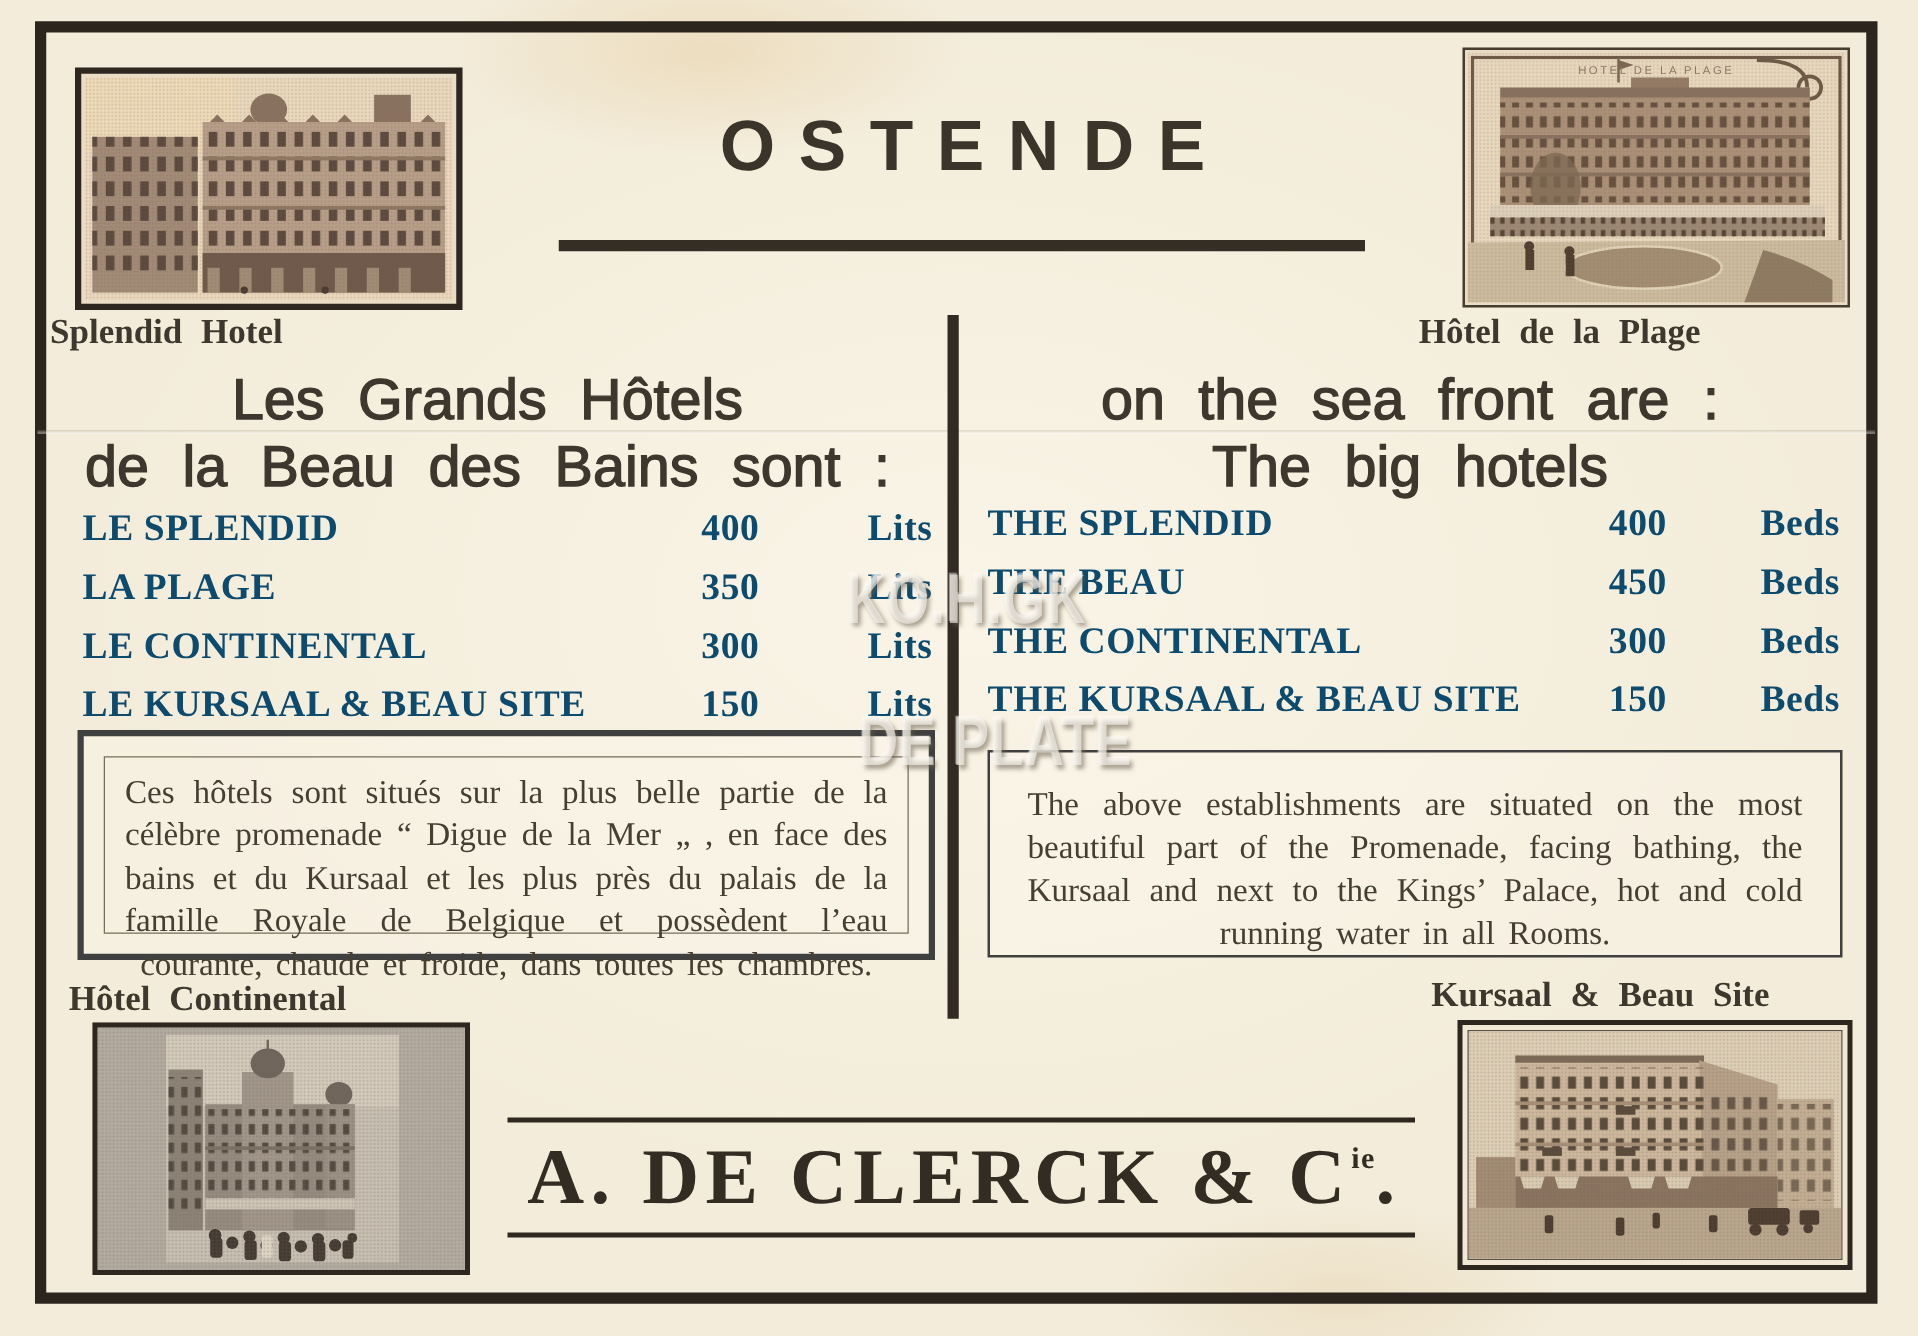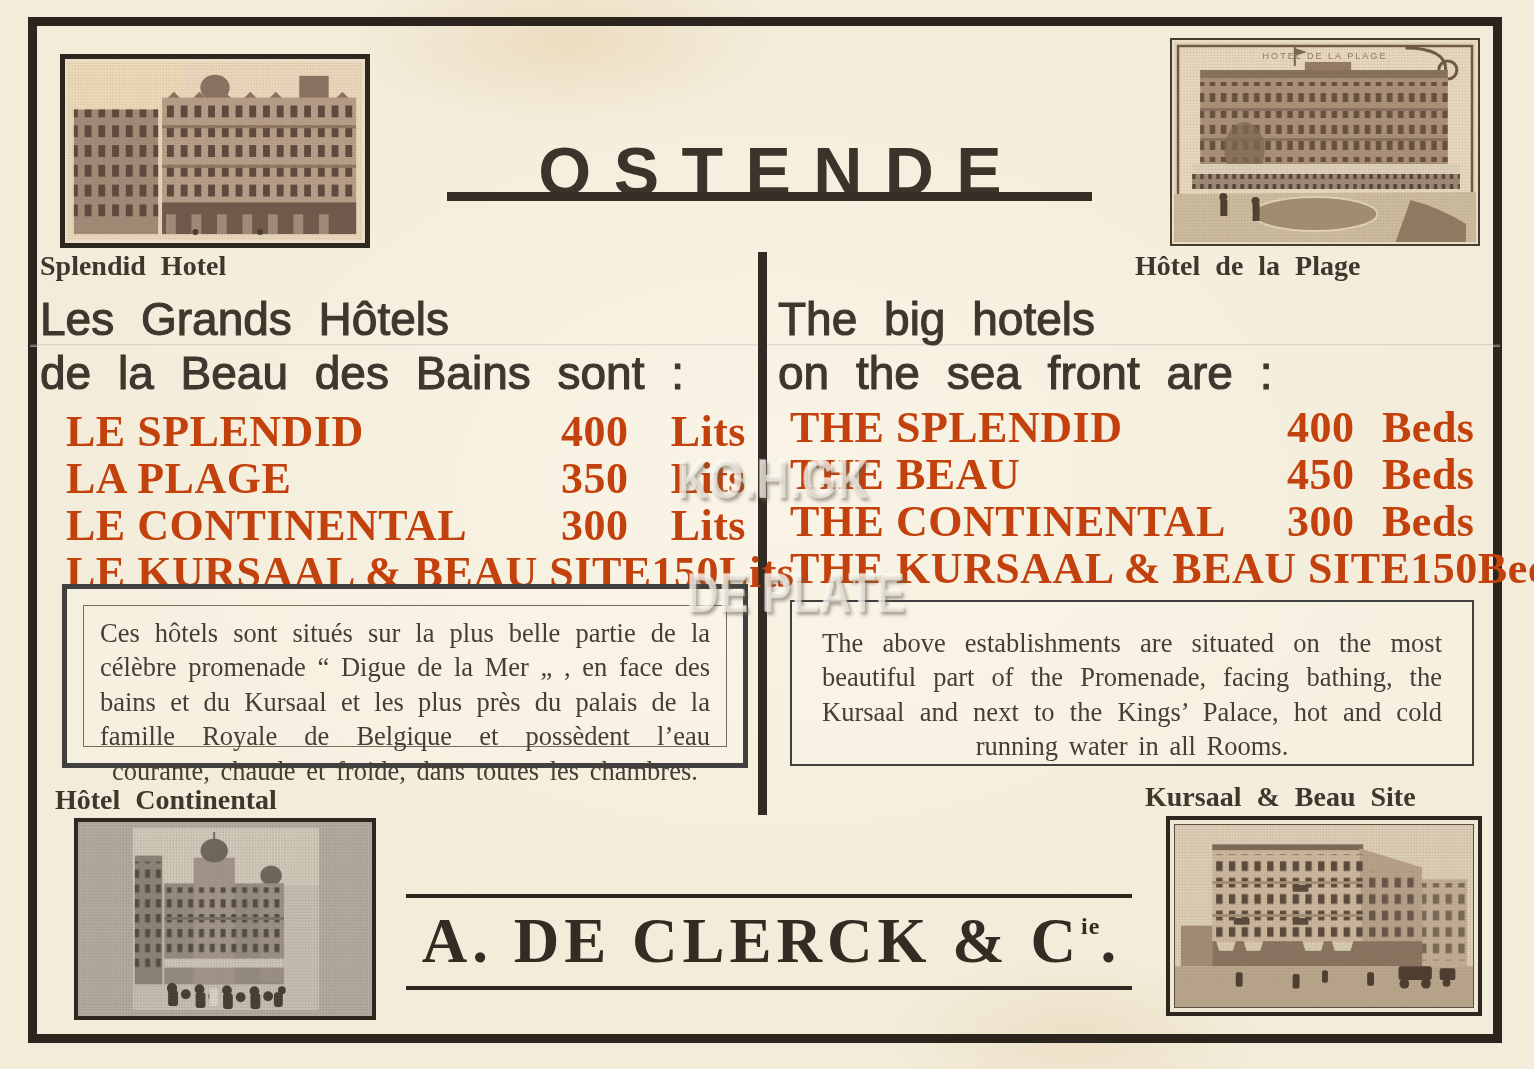--- a/index.html
+++ b/index.html
@@ -25,24 +25,23 @@
   .fold-crease {
     left:30px; top:344px; width:1470px; height:3px;
     background:linear-gradient(rgba(128,112,90,.22), rgba(255,255,255,.5));
     pointer-events:none;
   }
 
   
   .title {
     left:420px; top:84px; width:700px;
     font-family:"Liberation Sans", sans-serif;
-    font-weight:700; font-size:68px; letter-spacing:.33em;
+    font-weight:700; font-size:57px; letter-spacing:.33em;
     text-align:center; color:#3b342a; white-space:nowrap;
     text-indent:.33em;
-    margin-top:48px;
   }
   .title-rule { left:447px; top:192px; width:645px; height:9px; background:#352e25; }
 
   
   .photo {
     background:#e9ddc6; overflow:hidden;
   }
   .photo svg { display:block; width:100%; height:100%; }
   .photo-splendid  { left:60px;  top:54px;  width:310px; height:194px; border:5px solid #2e2720; padding:3px; }
   .photo-plage     { left:1170px; top:38px; width:310px; height:208px; border:2px solid #463c30; padding:2px;text-align:right; }
@@ -61,28 +60,28 @@
   .cap-continental{ left:55px;  top:784px; width:340px; }
   .cap-kursaal    { left:1145px; top:781px; width:350px; }
 
   
   .divider { left:758px; top:252px; width:9px; height:563px; background:#332b23; }
 
   
   .col-heading {
     font-family:"Liberation Sans", sans-serif;
     font-weight:400; font-size:46px; line-height:54px;
-    color:#3e372e; word-spacing:14px;
+    color:#3e372e; text-align:center; word-spacing:14px;
     -webkit-text-stroke:1.1px #3e372e;
   }
   .fr-heading { left:40px;  top:292px; width:700px; }
   .en-heading { left:778px; top:292px; width:700px; }
 
   
-  .hotel-list { font-family:"Liberation Serif", serif; font-weight:700; font-size:44px; color:#c2410c; }
+  .hotel-list { font-family:"Liberation Serif", serif; font-weight:700; font-size:30px; color:#0c4a6e; }
   .fr-list { left:66px;  top:406px; width:680px; }
   .en-list { left:790px; top:402px; width:682px; }
   .hotel-row { display:flex; align-items:baseline; height:47px; letter-spacing:.5px; }
   .hotel-name { flex:1; white-space:nowrap; }
   .hotel-count { width:95px; text-align:left; }
   .hotel-unit { width:90px; text-align:right; }
 
   
   .para-box-outer {
     border:5px solid #404040; padding:16px; background:rgba(255,252,243,.25);
@@ -232,22 +231,22 @@
   </div>
 </div>
 
 <div class="abs para-box-outer fr-box">
   <div class="para-box-inner">
     <div class="para-text">Ces hôtels sont situés sur la plus belle partie de la célèbre promenade “ Digue de la Mer „ , en face des bains et du Kursaal et les plus près du palais de la famille Royale de Belgique et possèdent l’eau courante, chaude et froide, dans toutes les chambres.</div>
   </div>
 </div>
 
 <div class="abs col-heading en-heading">
+  <div>on the sea front are :</div>
   <div>The big hotels</div>
-  <div>on the sea front are :</div>
 </div>
 
 <div class="abs hotel-list en-list">
   <div class="hotel-row">
     <span class="hotel-name">THE SPLENDID</span>
     <span class="hotel-count">400</span>
     <span class="hotel-unit">Beds</span>
   </div>
   <div class="hotel-row">
     <span class="hotel-name">THE BEAU</span>

